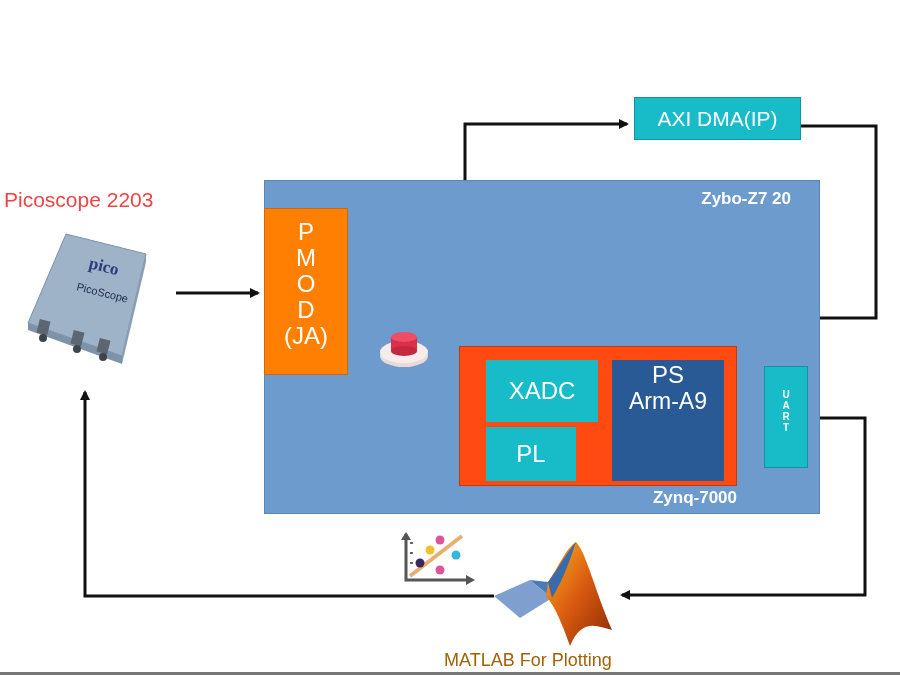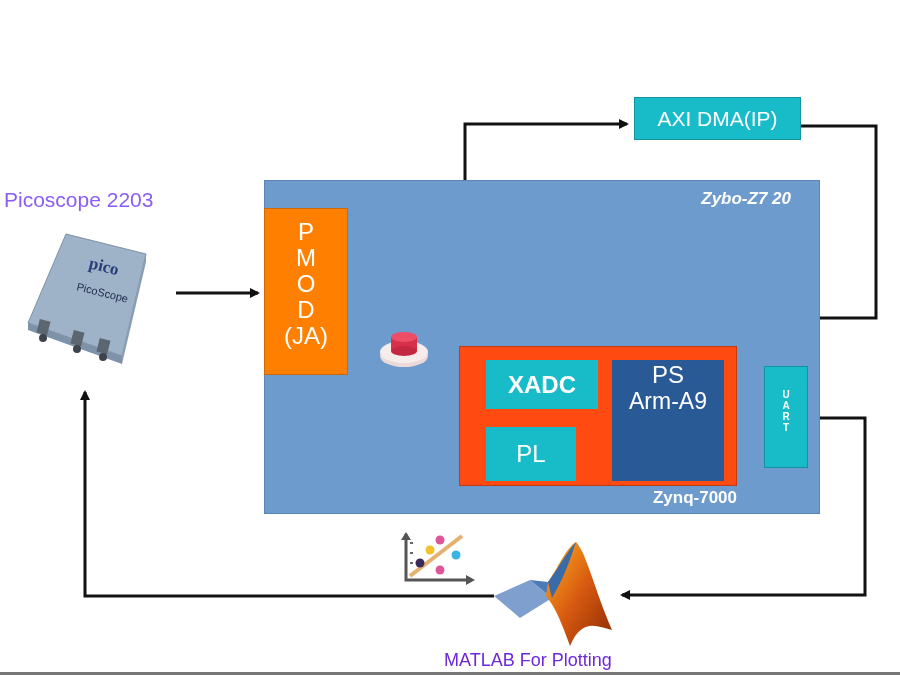--- a/index.html
+++ b/index.html
@@ -1,34 +1,34 @@
 <!DOCTYPE html>
 <html><head>
 <meta charset="utf-8">
 <style>
   html, body { margin:0; padding:0; }
   body { width:900px; height:675px; background:#ffffff; position:relative; overflow:hidden; font-family:"Liberation Sans", sans-serif; }
   .abs { position:absolute; }
   #wires { position:absolute; left:0; top:0; width:900px; height:675px; }
   .board { left:264px; top:180px; width:556px; height:334px; background:#6d9bcd; border:1px solid #5a86b8; box-sizing:border-box; }
-  .board-label { right:28px; top:8px; color:#ffffff; font-weight:bold; font-size:17px;font-style:italic; }
+  .board-label { right:28px; top:8px; color:#ffffff; font-weight:bold; font-size:17px; }
   .pmod { left:264px; top:208px; width:84px; height:167px; background:#ff8000; border:1px solid #c96a10; box-sizing:border-box; color:#ffffff; text-align:center; font-size:24px; line-height:26px; padding-top:10px; }
   .pmod span { display:block; }
   .zynq { left:459px; top:346px; width:278px; height:140px; background:#ff4a12; border:1px solid #c43a10; box-sizing:border-box; }
-  .xadc { left:486px; top:360px; width:112px; height:49px; background:#17bcc8; color:#fff; font-size:24px; display:flex; align-items:center; justify-content:center;font-weight:bold; }
+  .xadc { left:486px; top:360px; width:112px; height:62px; background:#17bcc8; color:#fff; font-size:24px; display:flex; align-items:center; justify-content:center; }
   .pl { left:486px; top:427px; width:90px; height:54px; background:#17bcc8; color:#fff; font-size:24px; display:flex; align-items:center; justify-content:center; }
   .ps { left:612px; top:360px; width:112px; height:121px; background:#2a5a96; color:#fff; text-align:center; display:flex; flex-direction:column; align-items:center; justify-content:flex-start; }
   .ps .t1 { font-size:24px; line-height:30px; }
   .ps .t2 { font-size:23px; line-height:22px; }
   .zynq-label { left:459px; top:488px; width:278px; text-align:right; color:#fff; font-weight:bold; font-size:17px; }
   .uart { left:764px; top:366px; width:44px; height:102px; background:#17bcc8; border:1px solid #1392a0; box-sizing:border-box; color:#fff; font-weight:bold; font-size:10px; text-align:center; padding-top:22px; line-height:11px; }
   .uart span { display:block; }
   .axi { left:634px; top:97px; width:167px; height:43px; background:#17bcc8; border:1px solid #1392a0; box-sizing:border-box; color:#fff; font-size:21px; display:flex; align-items:center; justify-content:center; }
-  .pico-title { left:4px; top:188px; font-size:21px; color:#8b5cf6; }
-  .matlab-label { left:444px; top:650px; font-size:18px; color:#6d28d9; }
+  .pico-title { left:4px; top:188px; font-size:21px; color:#ef4444; }
+  .matlab-label { left:444px; top:650px; font-size:18px; color:#a16207; }
   .bottom-rule { left:0; top:672px; width:900px; height:3px; background:#777; }
 </style>
 </head>
 <body>
 
 <svg id="wires" viewBox="0 0 900 675">
   <defs>
     <marker id="ab" markerWidth="10" markerHeight="10" refX="8" refY="5" orient="auto" markerUnits="userSpaceOnUse">
       <path d="M0,0 L10,5 L0,10 z" fill="#111"></path>
     </marker>

